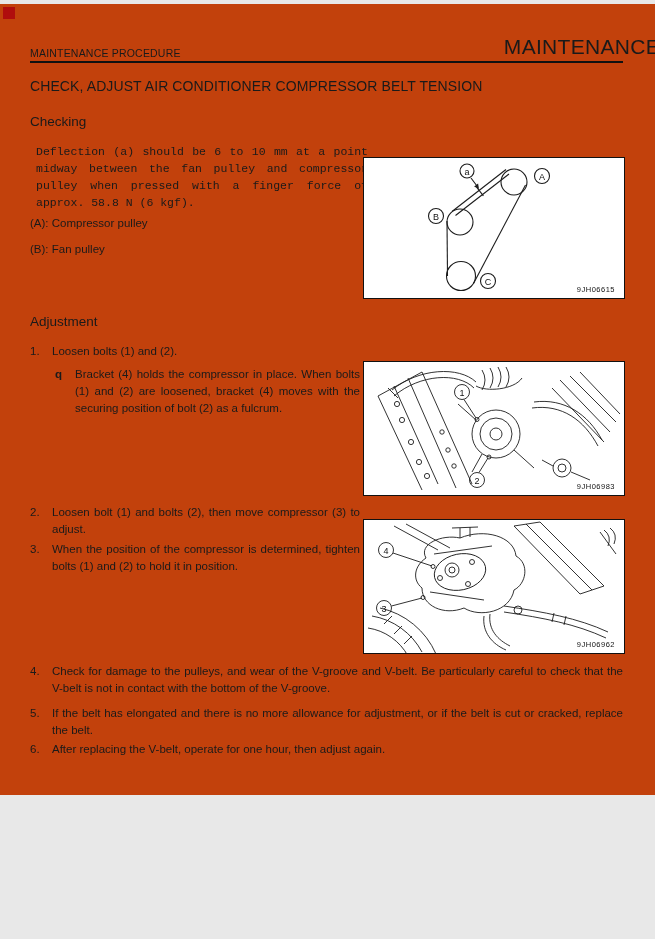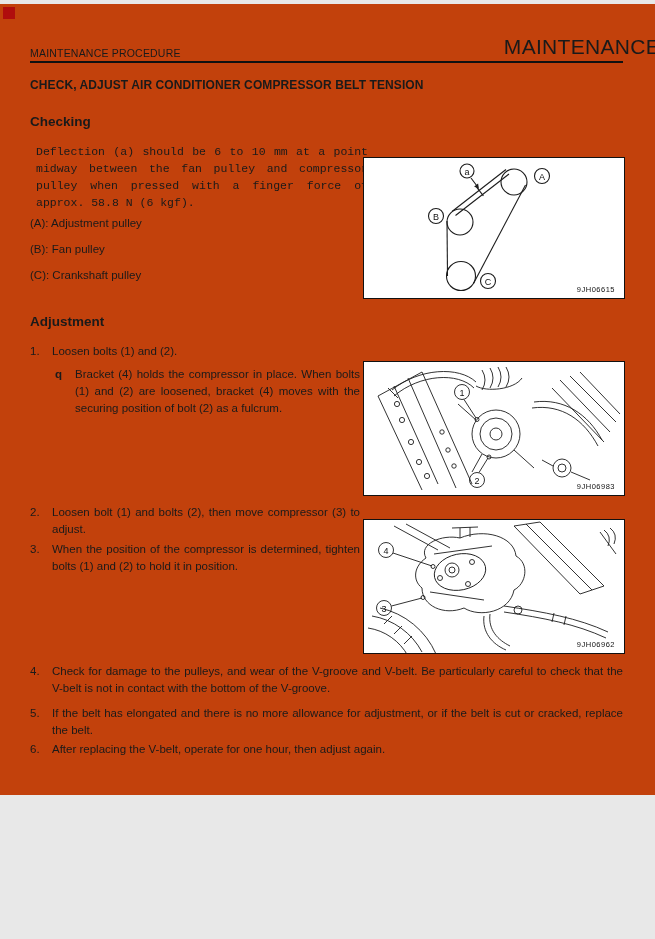--- a/index.html
+++ b/index.html
@@ -6,22 +6,22 @@
   .page{
     position:relative;width:655px;height:791px;background:#c2410c;
     font-family:"Liberation Sans",sans-serif;color:#1a1a1a;overflow:hidden;
     margin:4px auto;
   }
   .abs{position:absolute;}
   .corner-marker{left:3px;top:3px;width:12px;height:12px;background:#b00d0d;}
   .hdr-left{left:30px;top:43px;font-size:10.5px;letter-spacing:.2px;}
   .hdr-right{left:0;top:31px;width:623px;text-align:right;font-size:21px;letter-spacing:.3px;padding-left:37px;}
   .rule{left:30px;top:57px;width:593px;height:2px;background:#111;}
-  .doc-title{left:30px;top:74px;font-size:12px;font-weight:bold;letter-spacing:.1px;}
-  .h2{font-size:13.5px;font-weight:bold;}
+  .doc-title{left:30px;top:74px;font-size:14px;font-weight:normal;letter-spacing:.1px;}
+  .h2{font-size:13.5px;font-weight:normal;}
   .bodytext{font-size:11.5px;line-height:17px;}
   .just{text-align:justify;}
   .step{display:flex;}
   .step .num{width:22px;flex:none;}
   .step .txt{flex:1;}
   .note{display:flex;}
   .note .bullet{width:20px;flex:none;font-weight:bold;}
   .note .txt{flex:1;}
   .pulley-line{font-size:11.5px;line-height:26px;}
   .figure{border:1.5px solid #111;background:#fff;}
@@ -42,23 +42,22 @@
 
   <div class="abs hdr-left">MAINTENANCE PROCEDURE</div>
   <div class="abs hdr-right">MAINTENANCE</div>
   <div class="abs rule"></div>
 
   <div class="abs doc-title">CHECK, ADJUST AIR CONDITIONER COMPRESSOR BELT TENSION</div>
 
   <div class="abs h2" style="left:30px;top:110px;">Checking</div>
   <div class="abs bodytext just" style="left:36px;top:139px;width:332px;font-family:Liberation Mono, monospace;">Deflection (a) should be 6 to 10 mm at a point midway between the fan pulley and compressor pulley when pressed with a finger force of approx. 58.8 N (6 kgf).</div>
 
-  <div class="abs pulley-line" style="left:30px;top:206px;">(A): Adjustment pulley</div>
+  <div class="abs pulley-line" style="left:30px;top:206px;">(A): Compressor pulley</div>
   <div class="abs pulley-line" style="left:30px;top:232px;">(B): Fan pulley</div>
-  <div class="abs pulley-line" style="left:30px;top:258px;">(C): Crankshaft pulley</div>
 
   <div class="abs figure" style="left:363px;top:153px;width:260px;height:140px;">
     <svg width="260" height="140" viewBox="0 0 260 140">
       <g stroke="#1c1c1c" stroke-width="1.1" fill="none">
 
         <circle cx="150" cy="24" r="13"></circle>
         <circle cx="96" cy="64" r="13"></circle>
         <circle cx="97" cy="118" r="14.5"></circle>
 
         <line x1="88" y1="53.5" x2="142" y2="11.5"></line>

